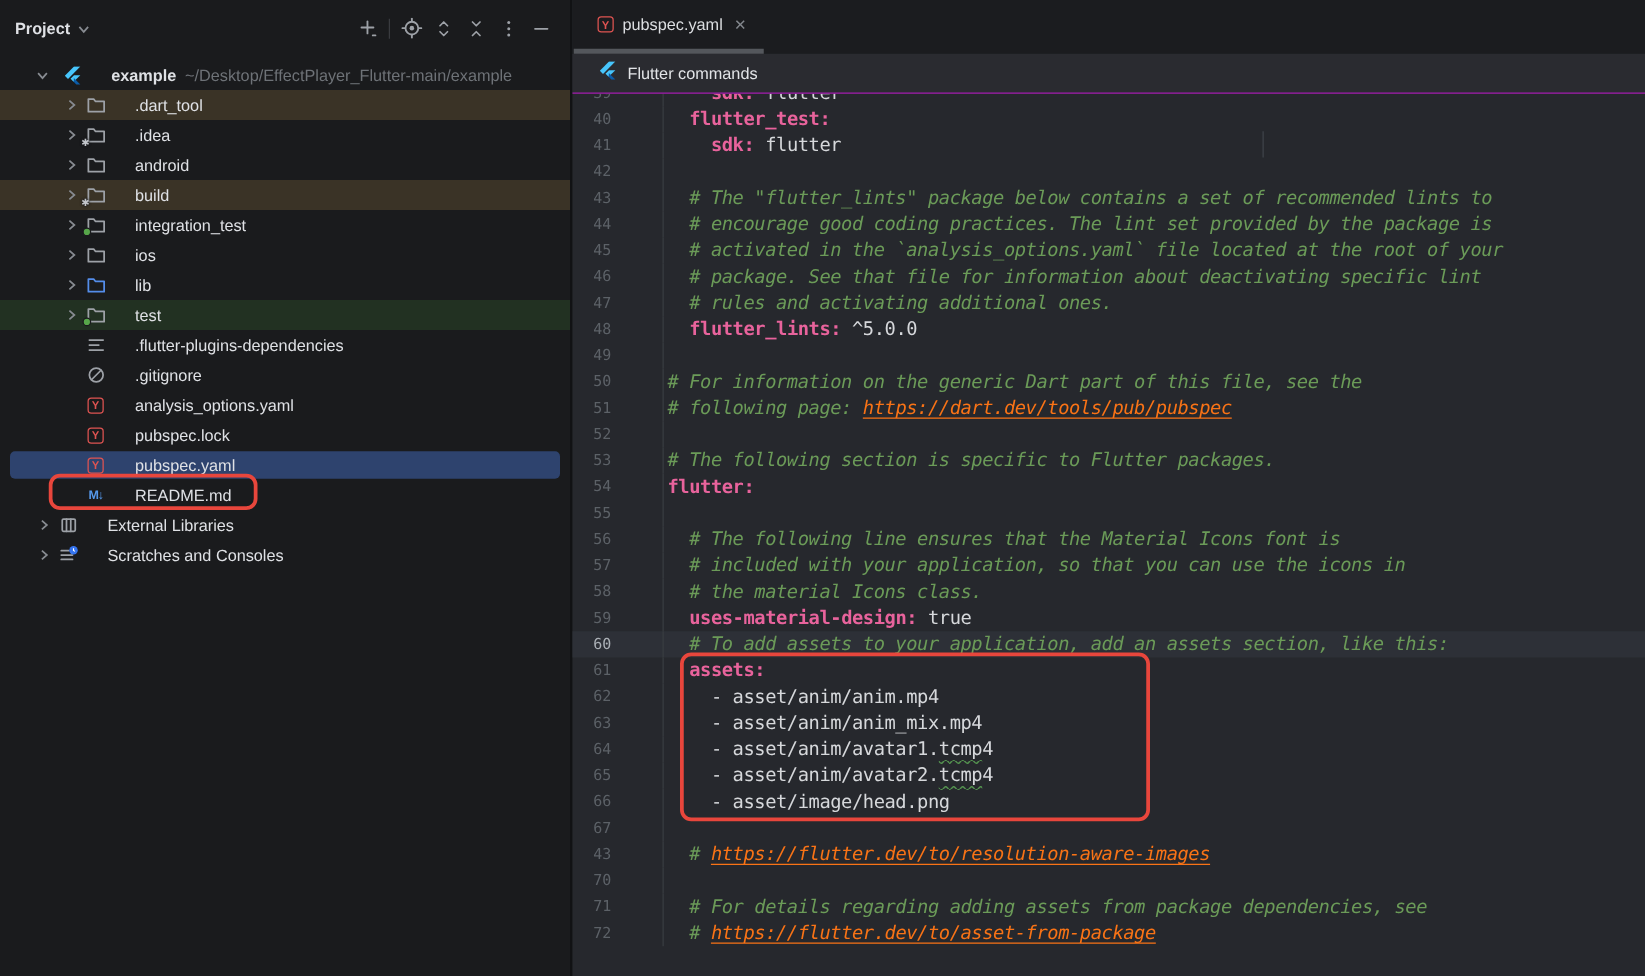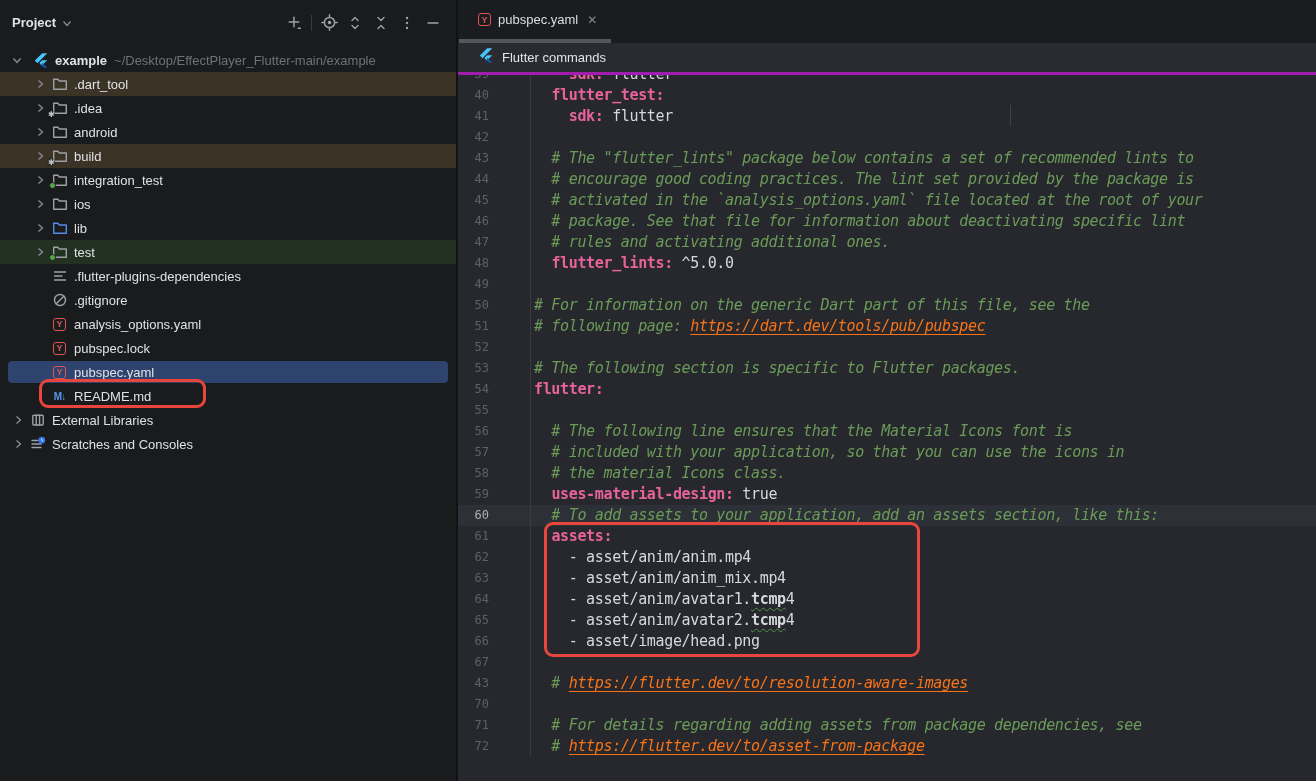--- a/index.html
+++ b/index.html
@@ -12,21 +12,21 @@
   #panel-header { position:absolute; left:0; top:0; right:0; height:45px; display:flex; align-items:center; padding:0 10px 0 12px; }
   #panel-title { color:#dfe1e5; font-size:13px; font-weight:bold; }
   .hdr-chev { margin-left:5px; display:flex; align-items:center; }
   #panel-spacer { flex:1; }
   .tool-ic { width:26px; height:26px; display:flex; align-items:center; justify-content:center; border-radius:4px; color:#9da1a7; }
   .tool-ic svg { display:block; }
   .tool-sep { width:1px; height:16px; background:#393b3f; margin:0 4px; }
 
   #tree { position:absolute; left:0; top:48px; right:0; }
   .trow { position:relative; height:24px; display:flex; align-items:center; font-size:13px; color:#dfe1e5; }
-  .trow > * { position:relative; z-index:1; }
+  .trow > * { position:relative; z-index:1;margin-left:17px; }
   .trow.bg-excluded { background:#3a3326; }
   .trow.bg-test { background:#223122; }
   .trow.sel::before { content:""; position:absolute; left:8px; right:8px; top:1px; bottom:1px;
                       background:#2e436e; border-radius:4px; z-index:0; }
   .chev { width:12px; height:12px; display:flex; align-items:center; justify-content:center; flex:none; }
   .ticon { width:17px; height:16px; display:flex; align-items:center; justify-content:center; margin:0 6px 0 5px; flex:none; position:relative; }
   .tlabel { white-space:nowrap; }
   .tpath { color:#6e7277; margin-left:7px; white-space:nowrap; font-size:13px;text-align:right; }
   .lvl0 { padding-left:10px; }
   .lvl0 .chev{ width:14px; }
@@ -47,38 +47,38 @@
   #pane-divider { position:absolute; left:456px; top:0; width:2px; height:781px; background:#111214; }
 
   
   #editor-pane { position:absolute; left:458px; top:0; width:858px; height:781px; background:#26282d; }
   #tabbar { position:absolute; left:0; top:0; right:0; height:43px; background:#1b1c1f; z-index:6; }
   #tab { position:absolute; left:1px; top:0; width:152px; height:39px; display:flex; align-items:center; padding:0 10px 0 19px; }
   #tab-label { color:#dcdee1; font-size:13px; margin-left:7px; }
   #tab-close { color:#83878d; font-size:12px; margin-left:9px; }
   #tab-underline { position:absolute; left:1px; top:39px; width:152px; height:4px; background:#54575c; }
   #banner { position:absolute; left:0; top:43px; right:0; height:32px; background:#2a2b30;
-            border-bottom:3px solid #a21caf; display:flex; align-items:center; padding-left:20px; z-index:5; }
+            border-bottom:1px solid #a21caf; display:flex; align-items:center; padding-left:20px; z-index:5; }
   #banner-label { color:#e2e4e7; font-size:13px; margin-left:9px; }
 
   #code-lines { position:absolute; left:0; top:64px; right:0; z-index:1; }
   .crow { display:flex; height:21px; }
   .crow.cur { background:#2d3037; }
   .ln { width:73px; flex:none; text-align:right; padding-right:41px; color:#5c6167;
         font-family:"DejaVu Sans Mono", monospace; font-size:12px; line-height:21px;
         border-right:1px solid #393c41; }
   .crow.cur .ln { color:#abb0b6; }
   .cl { font-family:"DejaVu Sans Mono", monospace; font-size:15px; line-height:21px;
         letter-spacing:-0.35px; white-space:pre; padding-left:3px; }
   .seg-k { color:#e8639c; font-weight:bold; }
   .seg-c { color:#6b9b58; font-style:italic; }
   .seg-l { color:#f97316; font-style:italic; text-decoration:underline; text-underline-offset:3px; }
   .seg-v { color:#d6d8db; }
   .seg-t { color:#d6d8db; text-decoration:underline; text-decoration-style:wavy;
-           text-decoration-color:#53924e; text-decoration-thickness:1px; text-underline-offset:3px;font-weight:bold; }
+           text-decoration-color:#53924e; text-decoration-thickness:1px; text-underline-offset:3px; }
   #indent-guide { position:absolute; left:552px; top:105px; width:1px; height:21px; background:#3f434a; z-index:2; }
 
   
   .anno-box { position:absolute; border:3px solid #e8463c; border-radius:9px; z-index:20; pointer-events:none; }
 </style>
 </head>
 <body>
 
 <div id="app">
 

